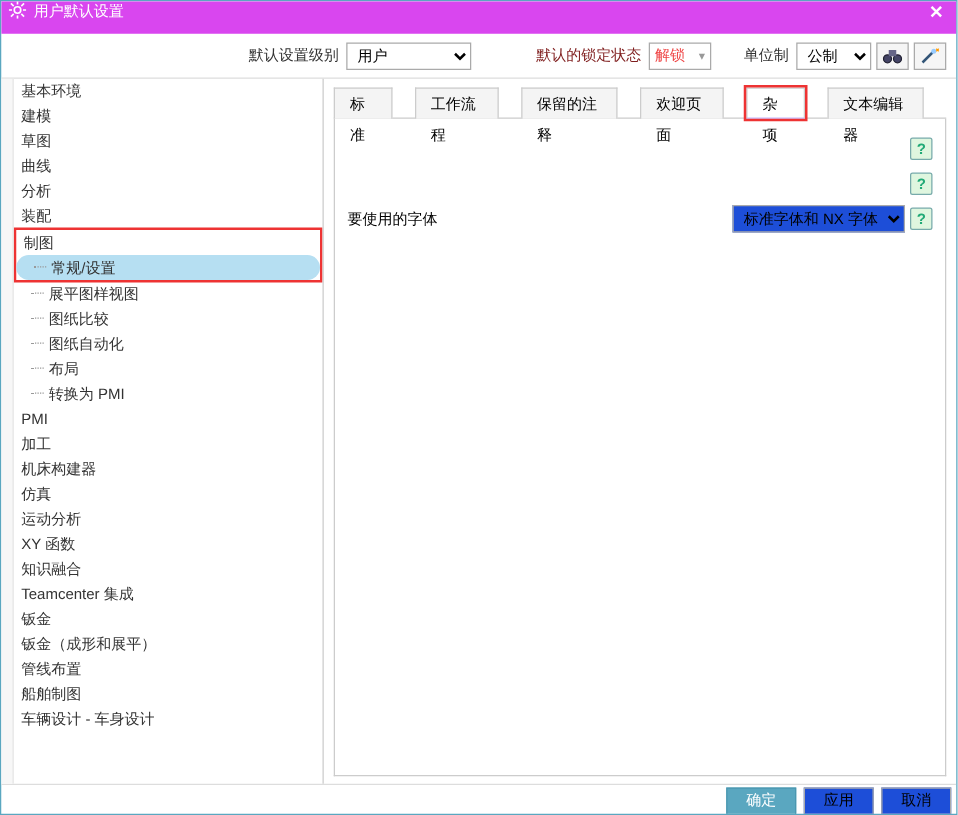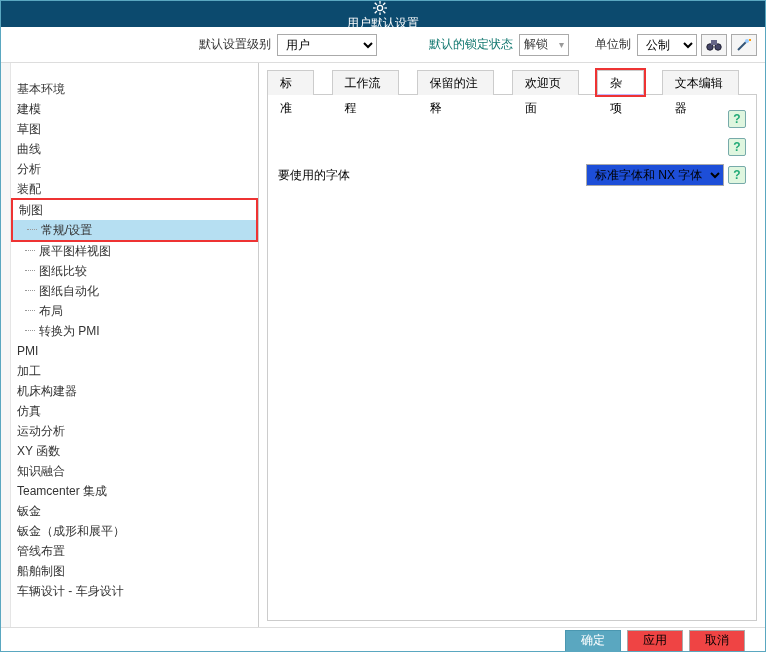--- a/index.html
+++ b/index.html
@@ -1,63 +1,63 @@
 <!DOCTYPE html>
 <html><head>
 <meta charset="utf-8">
 <style>
 * { box-sizing: border-box; margin: 0; padding: 0; font-family: "Microsoft YaHei", "SimSun", Arial, sans-serif; font-size: 12px; }
 body { background: #fff; width: 766px; height: 652px; overflow: hidden; border: 1px solid #5aa7c0; }
 
-.titlebar { height: 26px; background: #0c4a6e; color: #fff; display: flex; align-items: center; padding: 0 6px; flex-direction: column; }
+.titlebar { height: 26px; background: #d946ef; color: #fff; display: flex; padding: 0 6px; }
 .titlebar .gear { width: 14px; height: 14px; margin-right: 6px; }
 .titlebar .title { flex: 1; }
 .titlebar .close { width: 20px; text-align: center; cursor: pointer; font-size: 14px; font-weight: bold; }
 
 .toolbar { height: 36px; display: flex; align-items: center; justify-content: flex-end; padding: 4px 8px; gap: 4px; border-bottom: 1px solid #ddd; }
 .toolbar .lbl { color: #333; margin: 0 2px; padding-left: 20px; }
-.toolbar .locked-lbl { color: #0f766e; margin-left: 28px; }
+.toolbar .locked-lbl { color: #7f1d1d; margin-left: 28px; }
 .toolbar select, .toolbar .select-like { height: 22px; border: 1px solid #aaa; background: #fff; padding: 0 4px; }
-.toolbar .select-like { display: inline-flex; align-items: center; min-width: 50px; position: relative; color: #404040; }
+.toolbar .select-like { display: inline-flex; align-items: center; min-width: 50px; position: relative; color: #ef4444; }
 .toolbar .select-like::after { content: "▾"; position: absolute; right: 4px; color: #999; font-size: 10px; }
 .toolbar .iconbtn { width: 26px; height: 22px; border: 1px solid #aaa; background: #f5f5f5; display: inline-flex; align-items: center; justify-content: center; cursor: pointer; }
 
 .body { display: flex; height: 564px; }
 
 .left { width: 258px; border-right: 1px solid #ccc; display: flex; }
 .left-gutter { width: 10px; background: #f7f7f7; border-right: 1px solid #e5e5e5; }
-.tree-wrap { flex: 1; position: relative; overflow: hidden; margin-top: 16px; }
+.tree-wrap { flex: 1; position: relative; overflow: hidden; }
 .tree { position: absolute; inset: 0; overflow-y: auto; overflow-x: hidden; }
 .tree::-webkit-scrollbar { width: 16px; }
 .tree::-webkit-scrollbar-track { background: #f0f0f0; }
 .tree::-webkit-scrollbar-thumb { background: #c8c8c8; border: 1px solid #a8a8a8; }
 .tree-item { height: 20px; line-height: 20px; padding-left: 6px; color: #333; cursor: pointer; white-space: nowrap; position: relative; }
 .tree-item.lvl1 { padding-left: 28px; }
 .tree-item.lvl1::before { content: ""; position: absolute; left: 14px; top: 9px; width: 10px; border-top: 1px dotted #999; }
-.tree-item.selected { background: #b6dff2; }
+.tree-item.selected { background: #b6dff2; border-radius: 10px; }
 .hl-group { border: 2px solid #e33; margin: -1px 0; }
 
 .right { flex: 1; padding: 6px 8px; display: flex; flex-direction: column; }
 .tabs { display: flex; border-bottom: 1px solid #ccc; height: 26px; }
 .tab { padding: 0 12px; height: 25px; line-height: 25px; border: 1px solid #ccc; border-bottom: none; margin-right: 18px; background: #f4f4f4; cursor: pointer; position: relative; top: 1px; }
 .tab.active { background: #fff; border-bottom: 1px solid #c4b5fd; }
 .tab.hl-red { outline: 2px solid #e33; outline-offset: 0; }
 
 .panel { flex: 1; border: 1px solid #ccc; border-top: none; padding: 10px 10px; overflow: auto; }
 .row { display: flex; align-items: center; height: 28px; }
 .row .left-part { display: flex; align-items: center; gap: 4px; }
 .row .spacer { flex: 1; }
 .row input[type=checkbox] { width: 13px; height: 13px; }
 .row .help { width: 18px; height: 18px; border: 1px solid #7aa; background: #dff6df; color: #2a7; font-weight: bold; text-align: center; line-height: 16px; border-radius: 2px; cursor: pointer; font-size: 12px; }
 .row select { height: 22px; border: 1px solid #aaa; background: #1d4ed8; padding: 0 4px; min-width: 130px; }
 .dotted-focus { outline: 1px dotted #666; outline-offset: 1px; padding: 0 2px; }
 .hl-red-box { border: 2px solid #e33; padding: 2px 4px; display: inline-flex; align-items: center; gap: 4px; }
 
-.footer { height: 26px; display: flex; justify-content: flex-end; align-items: center; padding: 0 20px; gap: 6px; border-top: 1px solid #ddd; }
-.footer button { height: 22px; min-width: 56px; border: 1px solid #aaa; background: #ef4444; cursor: pointer; }
+.footer { height: 26px; display: flex; justify-content: flex-end; align-items: center; padding: 0 4px; gap: 6px; border-top: 1px solid #ddd; }
+.footer button { height: 22px; min-width: 56px; border: 1px solid #aaa; background: #1d4ed8; cursor: pointer; }
 .footer button.primary { background: #5aa7c0; color: #fff; border-color: #4a97b0; }
 
 svg { display: block; }
 </style>
 </head>
 <body>
 
 <div class="titlebar">
   <span class="gear">
     <svg viewBox="0 0 16 16">

